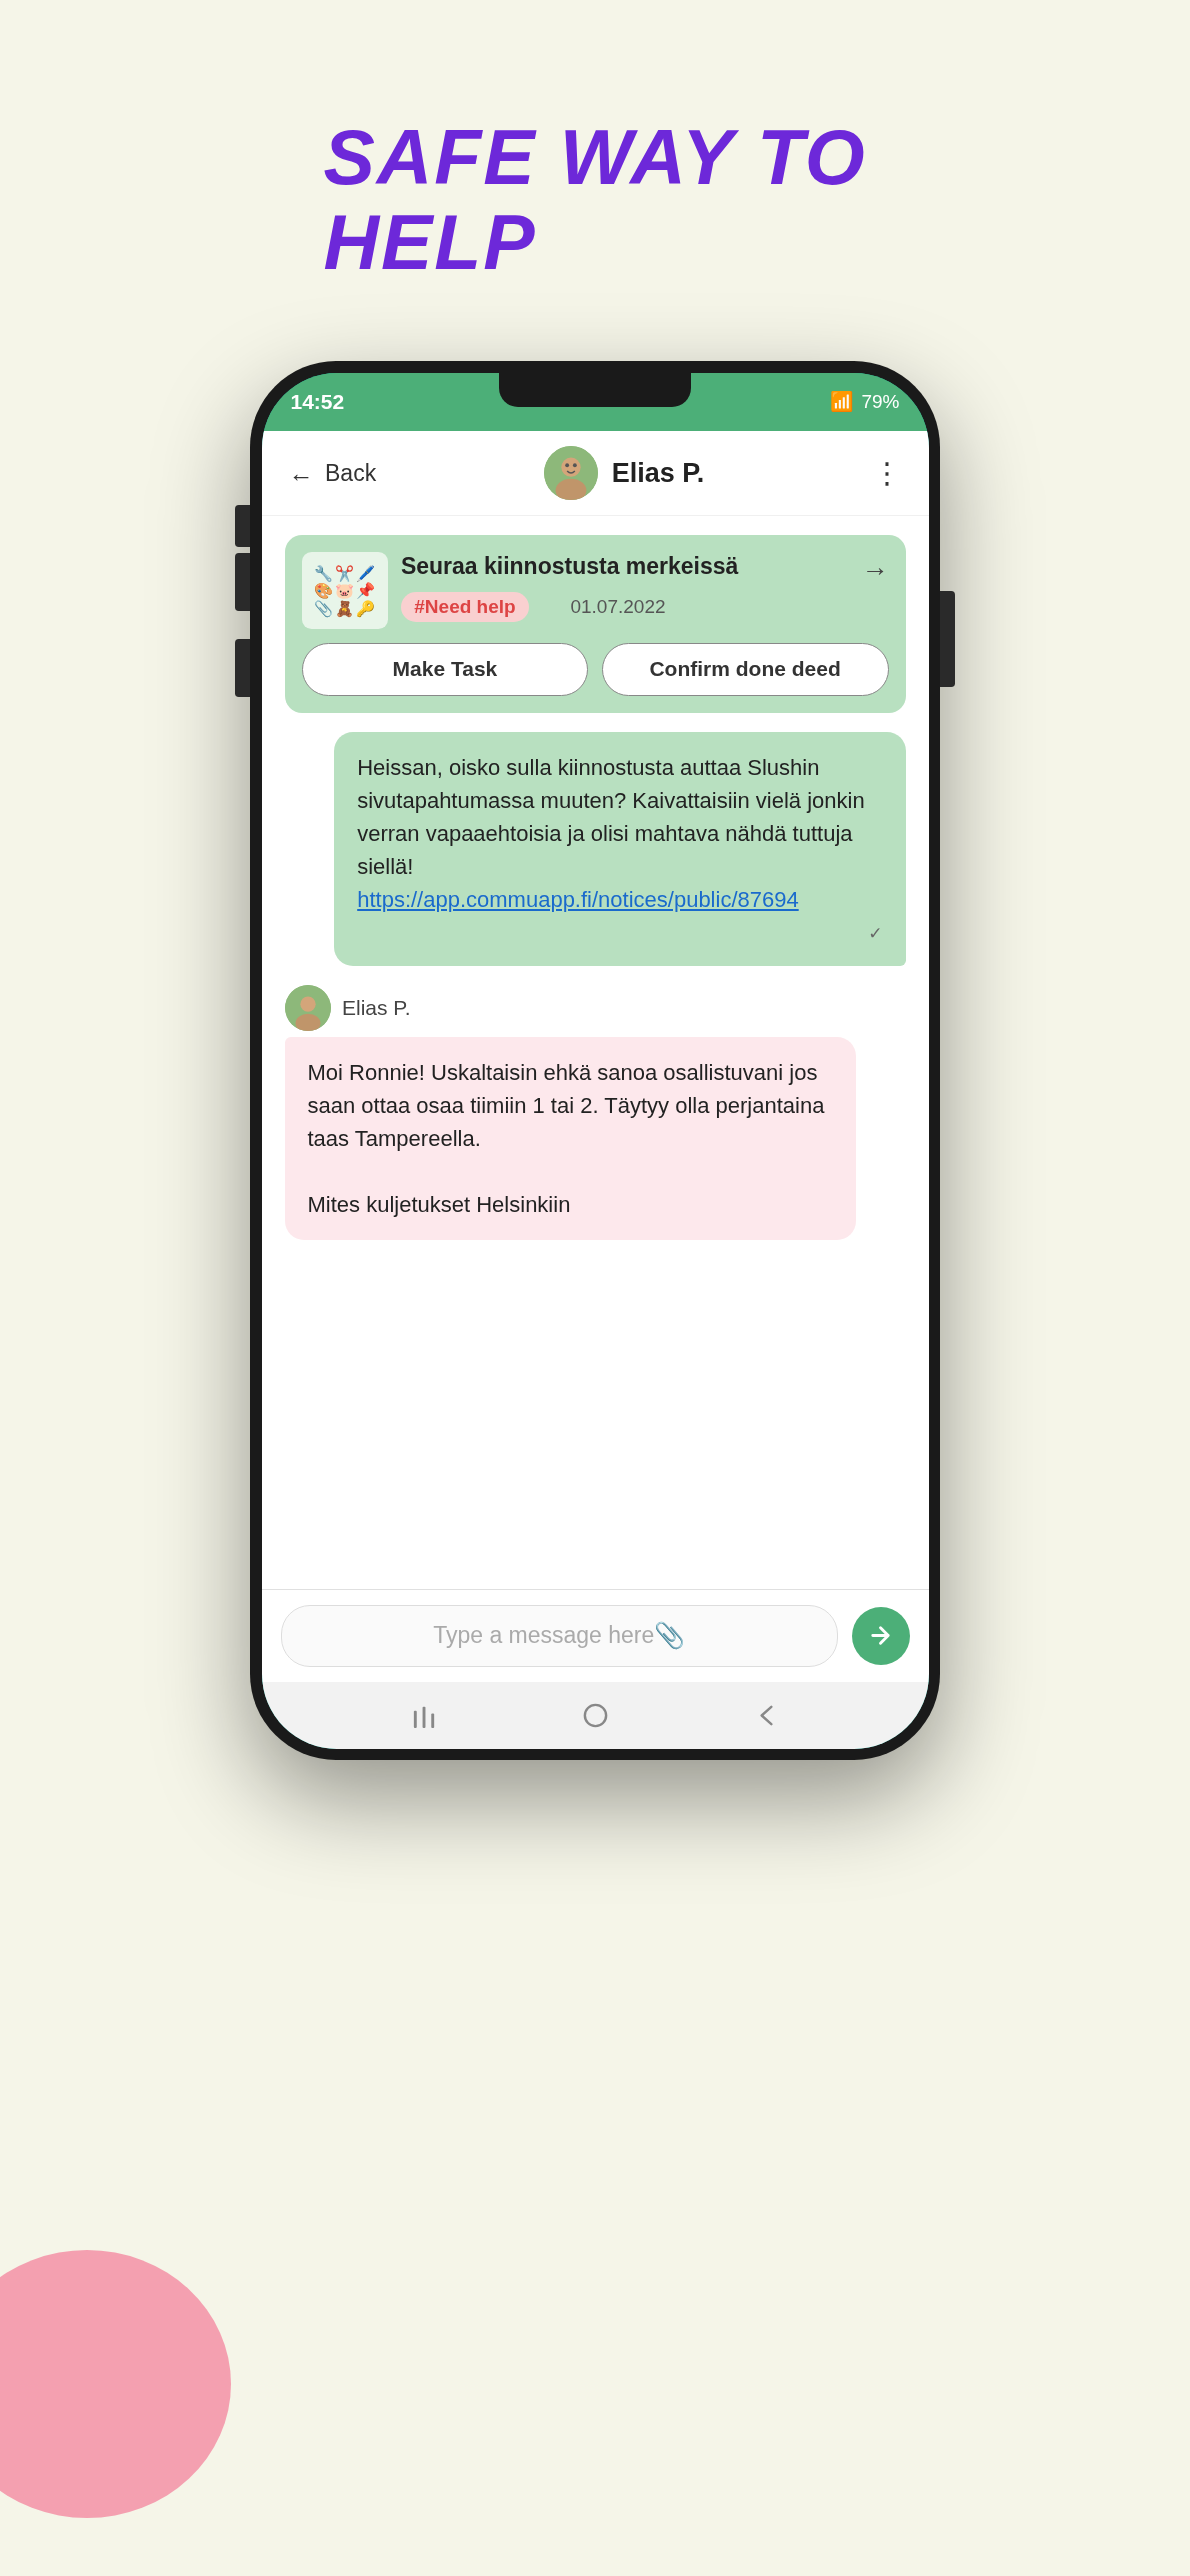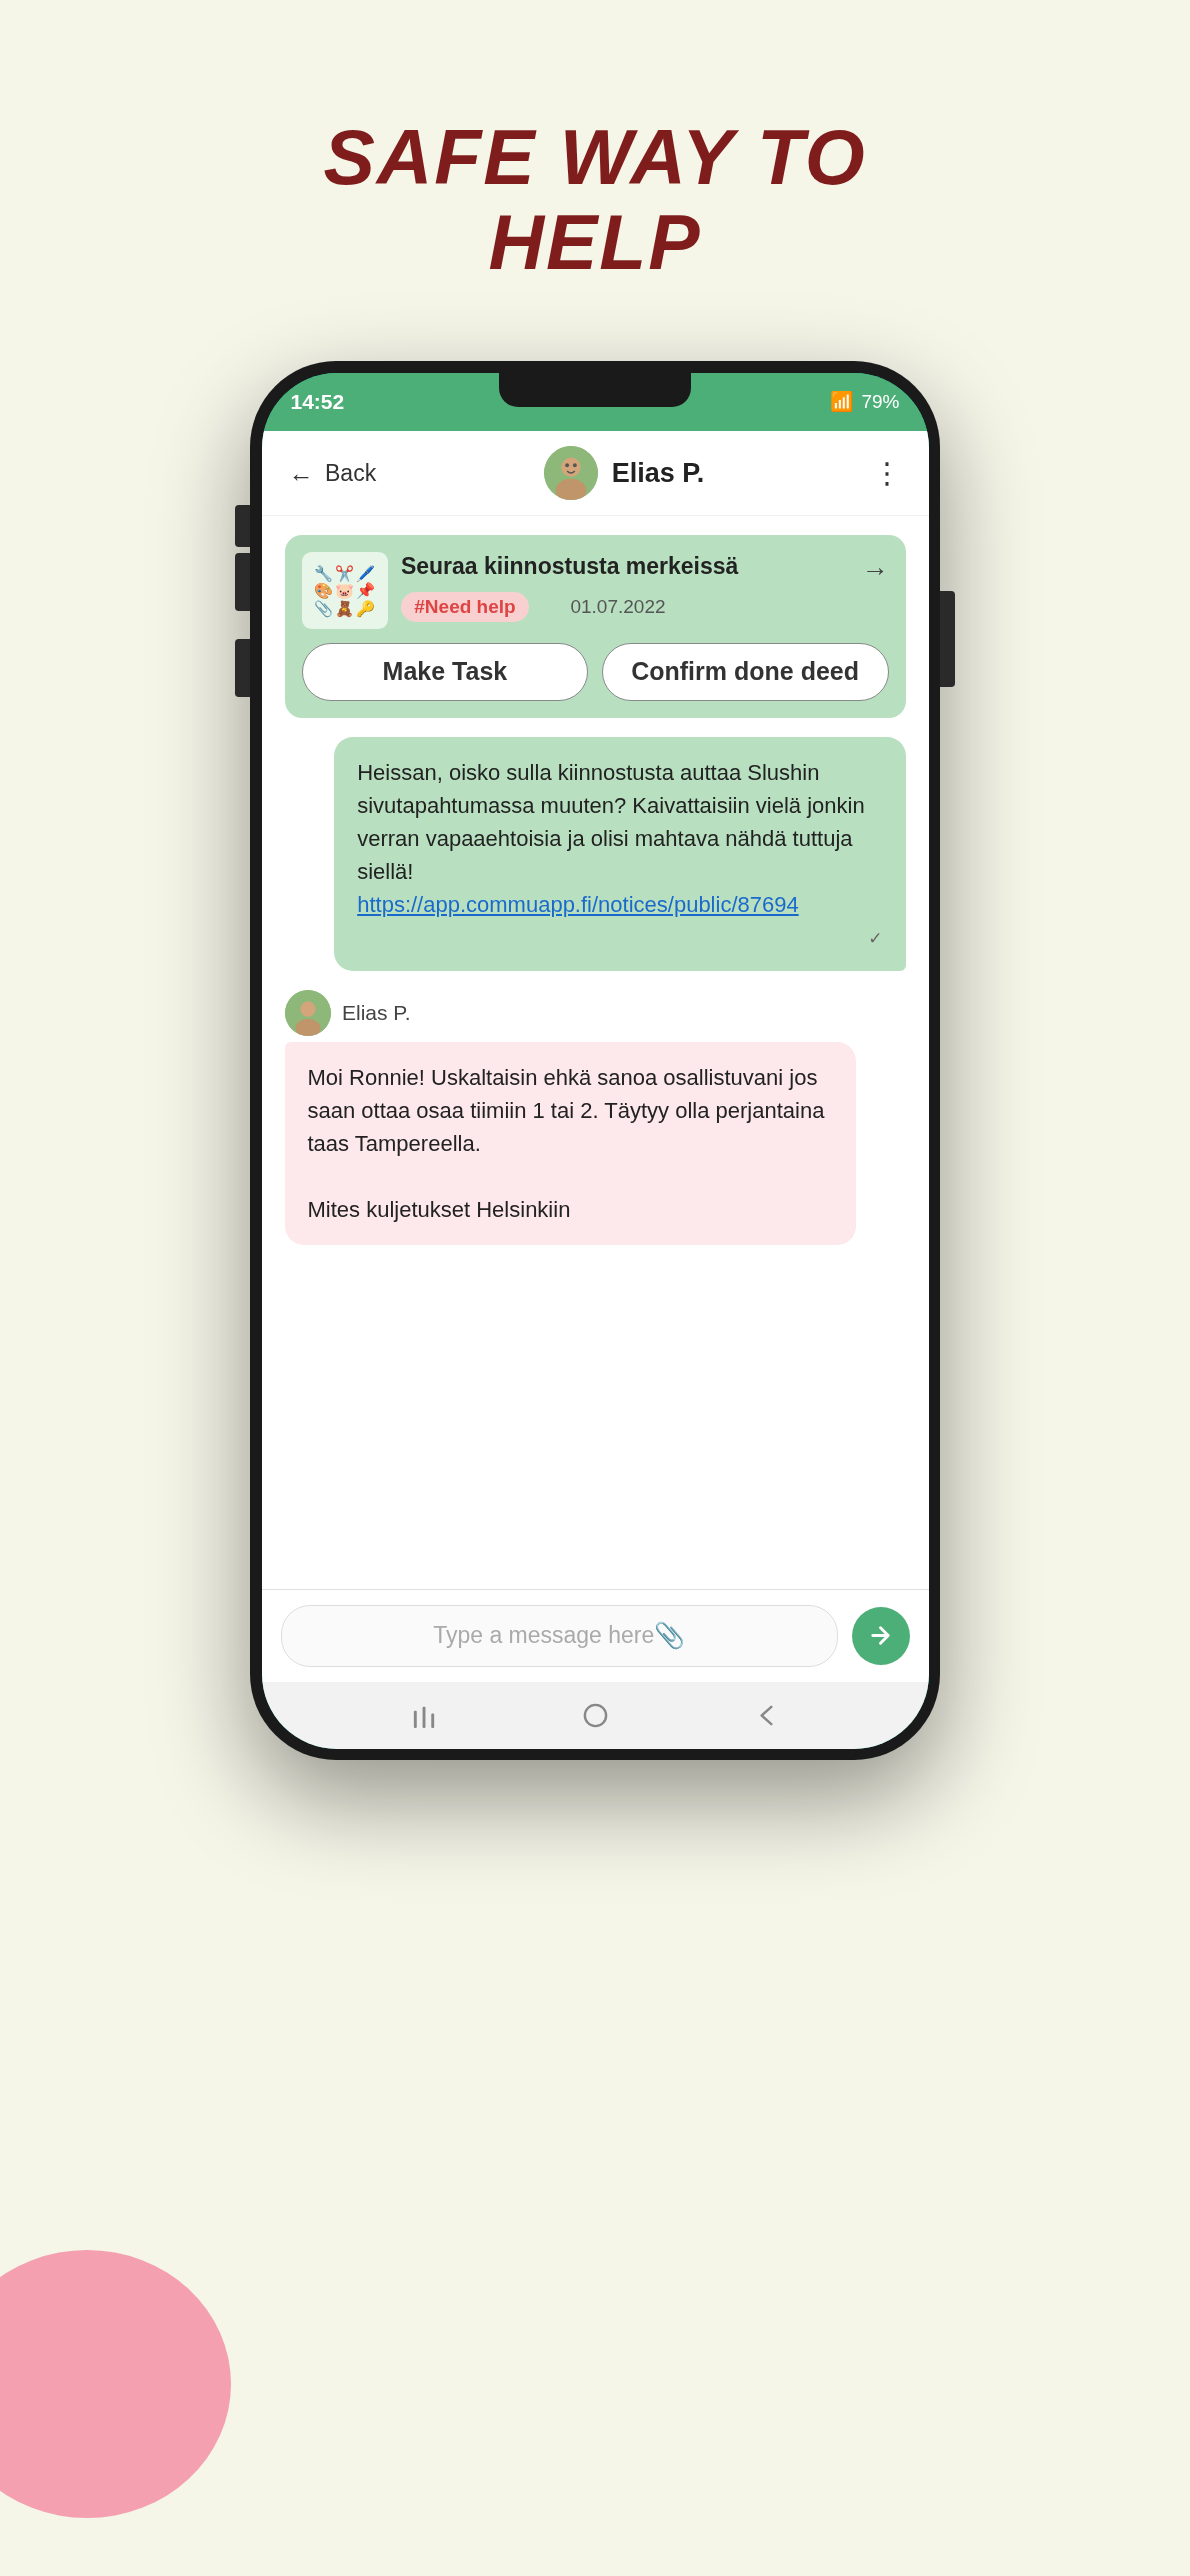--- a/index.html
+++ b/index.html
@@ -11,24 +11,24 @@
       font-family: -apple-system, BlinkMacSystemFont, 'Helvetica Neue', Arial, sans-serif;
       display: flex;
       flex-direction: column;
       align-items: center;
       position: relative;
       overflow: hidden;
     }
 
     .page-title {
       margin-top: 115px;
-      text-align: center;
+      text-align: left;
       font-size: 77px;
       font-weight: 900;
-      color: #7f1d1d;
+      color: #6d28d9;
       font-family: 'Arial Black', 'Impact', sans-serif;
       font-style: italic;
       text-transform: uppercase;
       letter-spacing: 1.9px;
       line-height: 1.1;
       z-index: 10;
     }
 
     .pink-blob {
       position: absolute;
@@ -261,21 +261,21 @@
       display: flex;
       gap: 13.4px;
     }
 
     .task-btn {
       flex: 1;
       padding: 13.4px 9.6px;
       border: 1.9px solid #888;
       border-radius: 29px;
       background: white;
-      font-size: 25px;
+      font-size: 21px;
       font-weight: 600;
       color: #333;
       cursor: pointer;
     }
 
     
     .msg-bubble-mine {
       background: #b8e0c0;
       border-radius: 19px 19px 5.8px 19px;
       padding: 19px 23px;

